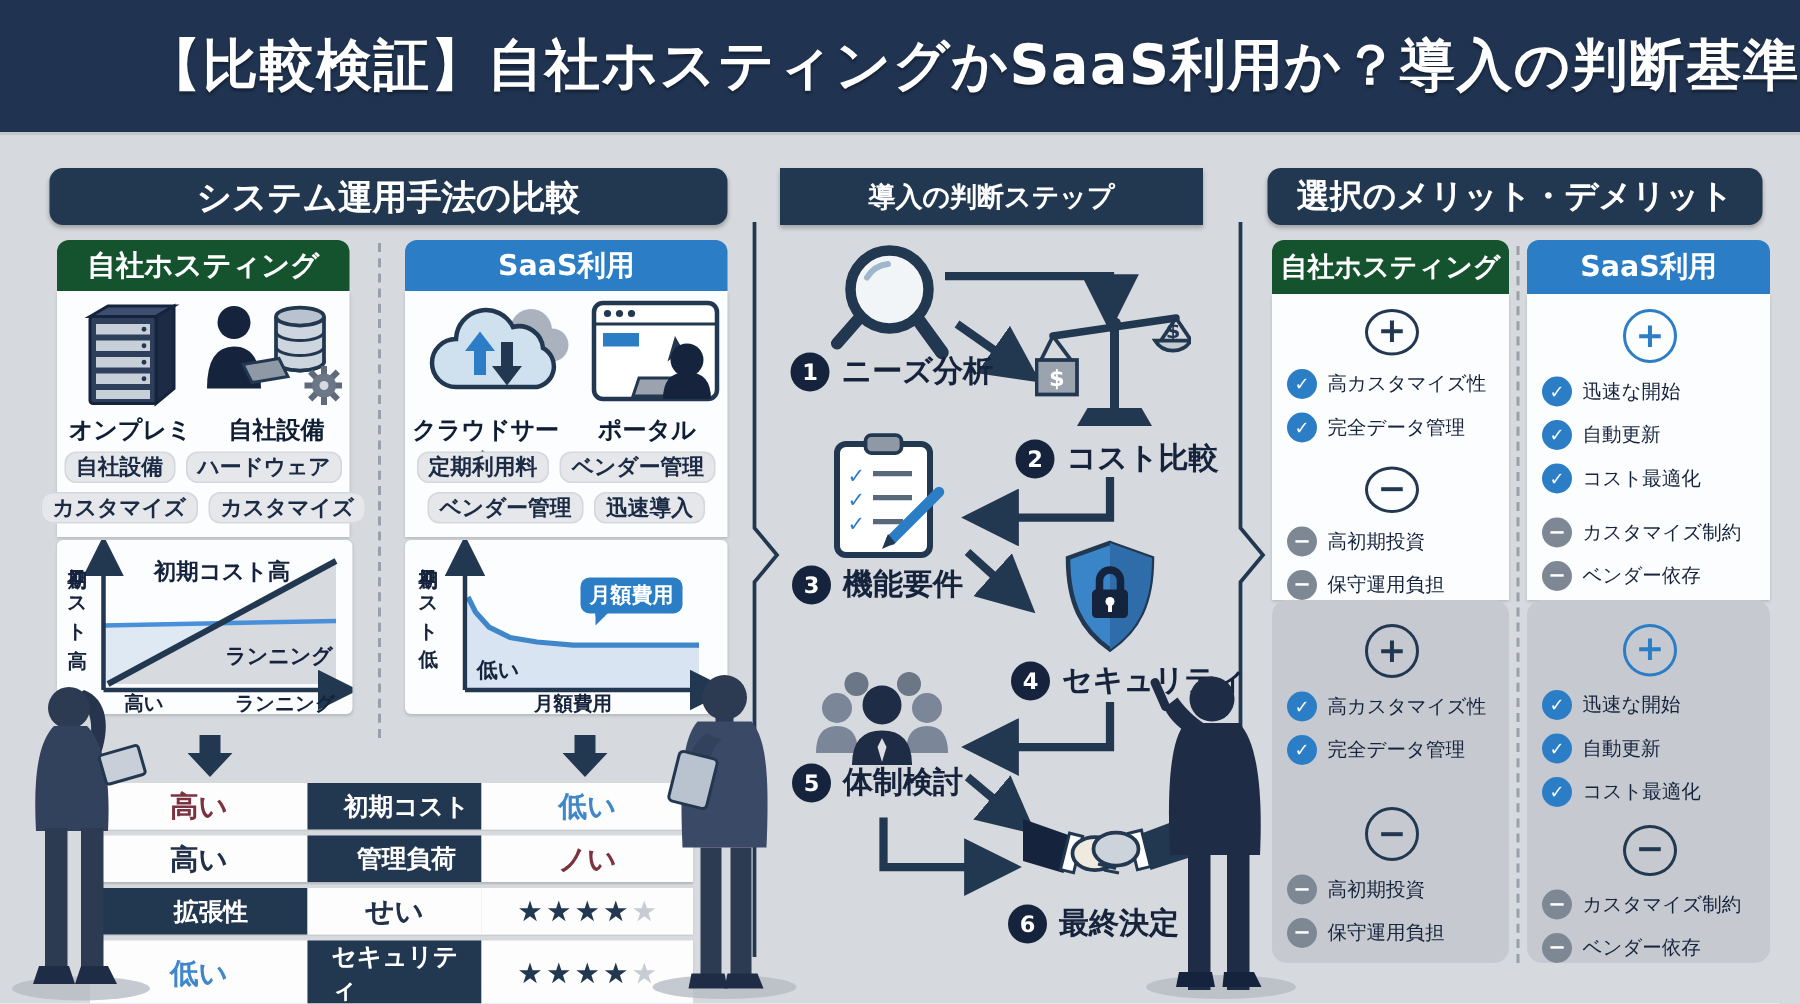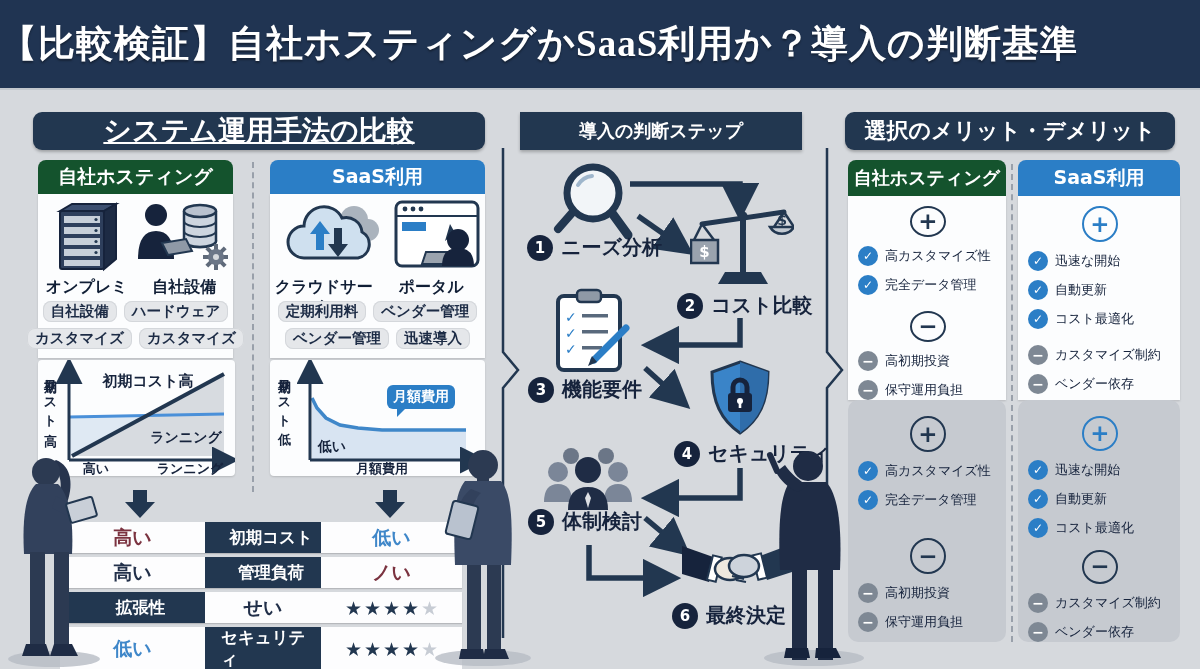--- a/index.html
+++ b/index.html
@@ -1,21 +1,21 @@
 <!DOCTYPE html>
 <html><head>
 <meta charset="utf-8">
 <style>
   html,body{margin:0;padding:0;}
   .stage{position:relative;width:1200px;height:669px;background:#d6d9dd;overflow:hidden;
          font-family:"DejaVu Sans","Liberation Sans",sans-serif;color:#16233c;}
   .abs{position:absolute;}
   
   .title-bar{left:0;top:0;width:1200px;height:88px;background:#203452;display:flex;
-             align-items:center;justify-content:flex-start;border-bottom:2px solid #c2c7cd;font-family:Liberation Serif, serif;}
+             align-items:center;justify-content:flex-end;border-bottom:2px solid #c2c7cd;}
   .title-bar h1{margin:0;color:#ffffff;font-size:37px;font-weight:bold;letter-spacing:1px;
                 text-shadow:0 2px 2px rgba(0,0,0,.35);}
   
   .sec-hdr{background:#223750;color:#fff;font-weight:bold;display:flex;align-items:center;
            justify-content:center;border-radius:9px;box-shadow:0 2px 3px rgba(0,0,0,.25);}
   .col-hdr{color:#fff;font-weight:bold;display:flex;align-items:center;justify-content:center;
            border-radius:8px 8px 0 0;}
   .navy{background:#14532d;} .blue{background:#2b7ec6;}
   .card{background:#fcfdfe;box-shadow:0 1px 2px rgba(0,0,0,.15);}
   .graycard{background:#c6cad0;border-radius:10px;}
@@ -62,21 +62,21 @@
 </style>
 </head>
 <body>
 
 <div class="stage">
 
   <div class="abs title-bar">
     <h1>【比較検証】自社ホスティングかSaaS利用か？導入の判断基準</h1>
   </div>
 
-  <div class="abs sec-hdr" style="left:33px;top:112px;width:452px;height:38px;font-size:28px;text-decoration:underline;">システム運用手法の比較</div>
+  <div class="abs sec-hdr" style="left:33px;top:112px;width:452px;height:38px;font-size:23px;">システム運用手法の比較</div>
 
   <div class="abs col-hdr navy" style="left:38px;top:160px;width:195px;height:34px;font-size:19px;">自社ホスティング</div>
   <div class="abs card" style="left:38px;top:194px;width:195px;height:164px;"></div>
 
   <svg class="abs" style="left:50px;top:199px;" width="74" height="76" viewBox="0 0 74 76">
     <polygon points="10,12 22,5 66,5 54,12" fill="#3c4f70" stroke="#16233c" stroke-width="2"></polygon>
     <polygon points="54,12 66,5 66,60 54,70" fill="#1d2b44" stroke="#16233c" stroke-width="2"></polygon>
     <rect x="10" y="12" width="44" height="58" rx="2" fill="#2e3f5c" stroke="#16233c" stroke-width="2"></rect>
     <rect x="14" y="17" width="36" height="7" fill="#c7cfd9"></rect>
       <circle cx="46" cy="20.5" r="1.6" fill="#223750"></circle>

